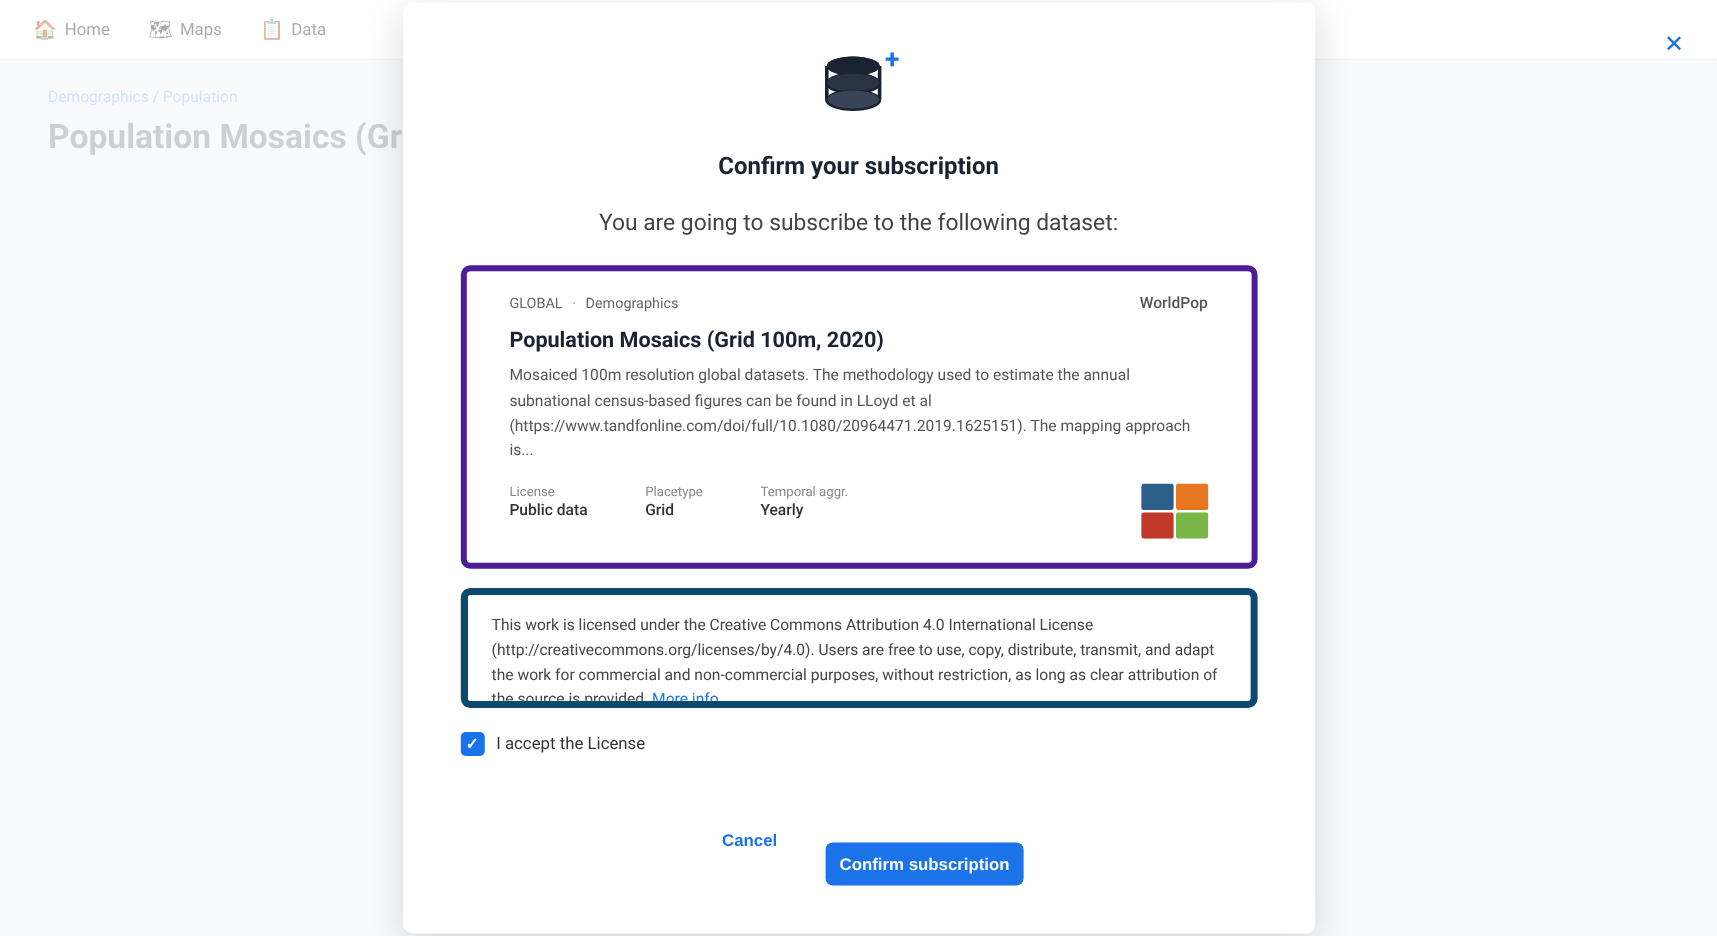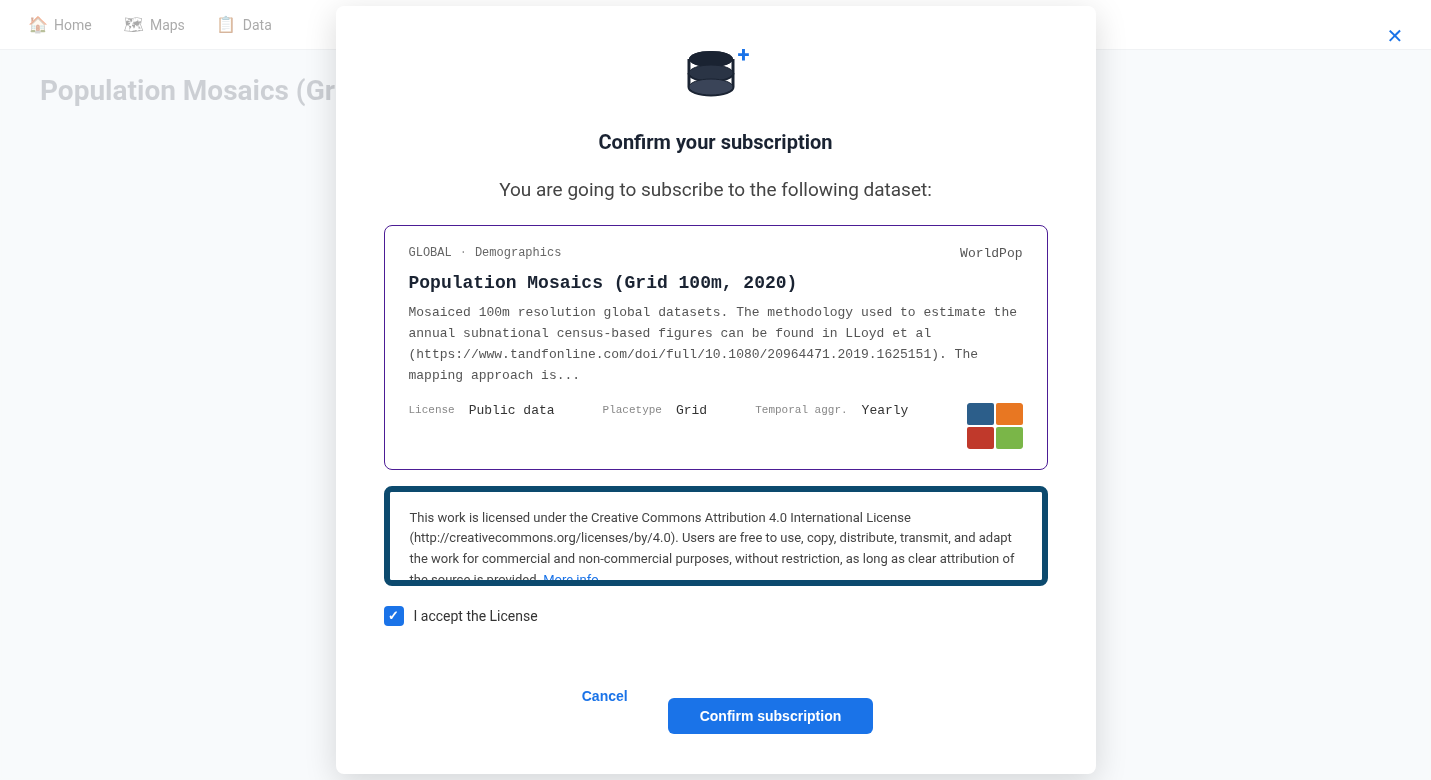--- a/index.html
+++ b/index.html
@@ -115,26 +115,25 @@
     .modal-subtitle {
       font-size: 19px;
       color: #444;
       margin-bottom: 24px;
       text-align: center;
     }
 
     
     .dataset-card {
       width: 100%;
-      border: 1px solid #4c1d95;
+      border: 5px solid #4c1d95;
       border-radius: 8px;
-      padding: 20px 24px;
+      padding: 20px 36px;
       margin-bottom: 16px;
       background: #fff;
-      font-family: Liberation Mono, monospace;
     }
     .dataset-card-header {
       display: flex;
       justify-content: space-between;
       align-items: flex-start;
       margin-bottom: 12px;
     }
     .dataset-tags {
       display: flex;
       gap: 8px;
@@ -158,21 +157,21 @@
       font-size: 13px;
       color: #555;
       line-height: 1.6;
       margin-bottom: 16px;
     }
     .dataset-meta {
       display: flex;
       gap: 48px;
       align-items: flex-start;
     }
-    .meta-item { display: flex; flex-direction: row; gap: 14px; align-items: center; }
+    .meta-item { display: flex; flex-direction: column; gap: 2px; }
     .meta-label { font-size: 11px; color: #888; }
     .meta-value { font-size: 13px; color: #333; font-weight: 500; }
     .worldpop-logo {
       margin-left: auto;
       width: 56px; height: 46px;
       display: grid;
       grid-template-columns: 1fr 1fr;
       grid-template-rows: 1fr 1fr;
       gap: 2px;
       border-radius: 3px;
@@ -236,21 +235,21 @@
       padding: 10px 24px;
       border-radius: 6px;
       border: none;
       background: transparent;
       color: #1a73e8;
       font-size: 14px;
       font-weight: 600;
       cursor: pointer;
     }
     .btn-confirm {
-      padding: 10px 32px;
+      padding: 10px 12px;
       border-radius: 6px;
       border: none;
       background: #1a73e8;
       color: #fff;
       font-size: 14px;
       font-weight: 600;
       cursor: pointer;
       margin-top: 40px;
     }
   </style>
@@ -267,20 +266,21 @@
     <span class="icon">🗺</span>
     <span>Maps</span>
   </div>
   <div class="nav-item">
     <span class="icon">📋</span>
     <span>Data</span>
   </div>
 </div>
 
 <div class="bg-content">
+  <div class="bg-breadcrumb">Demographics / Population</div>
   <div class="bg-title">Population Mosaics (Grid 100m, 2020)</div>
 </div>
 
 <div class="overlay">
 
   <div class="close-btn">✕</div>
 
   <div class="modal">
 
     <div class="modal-icon">

